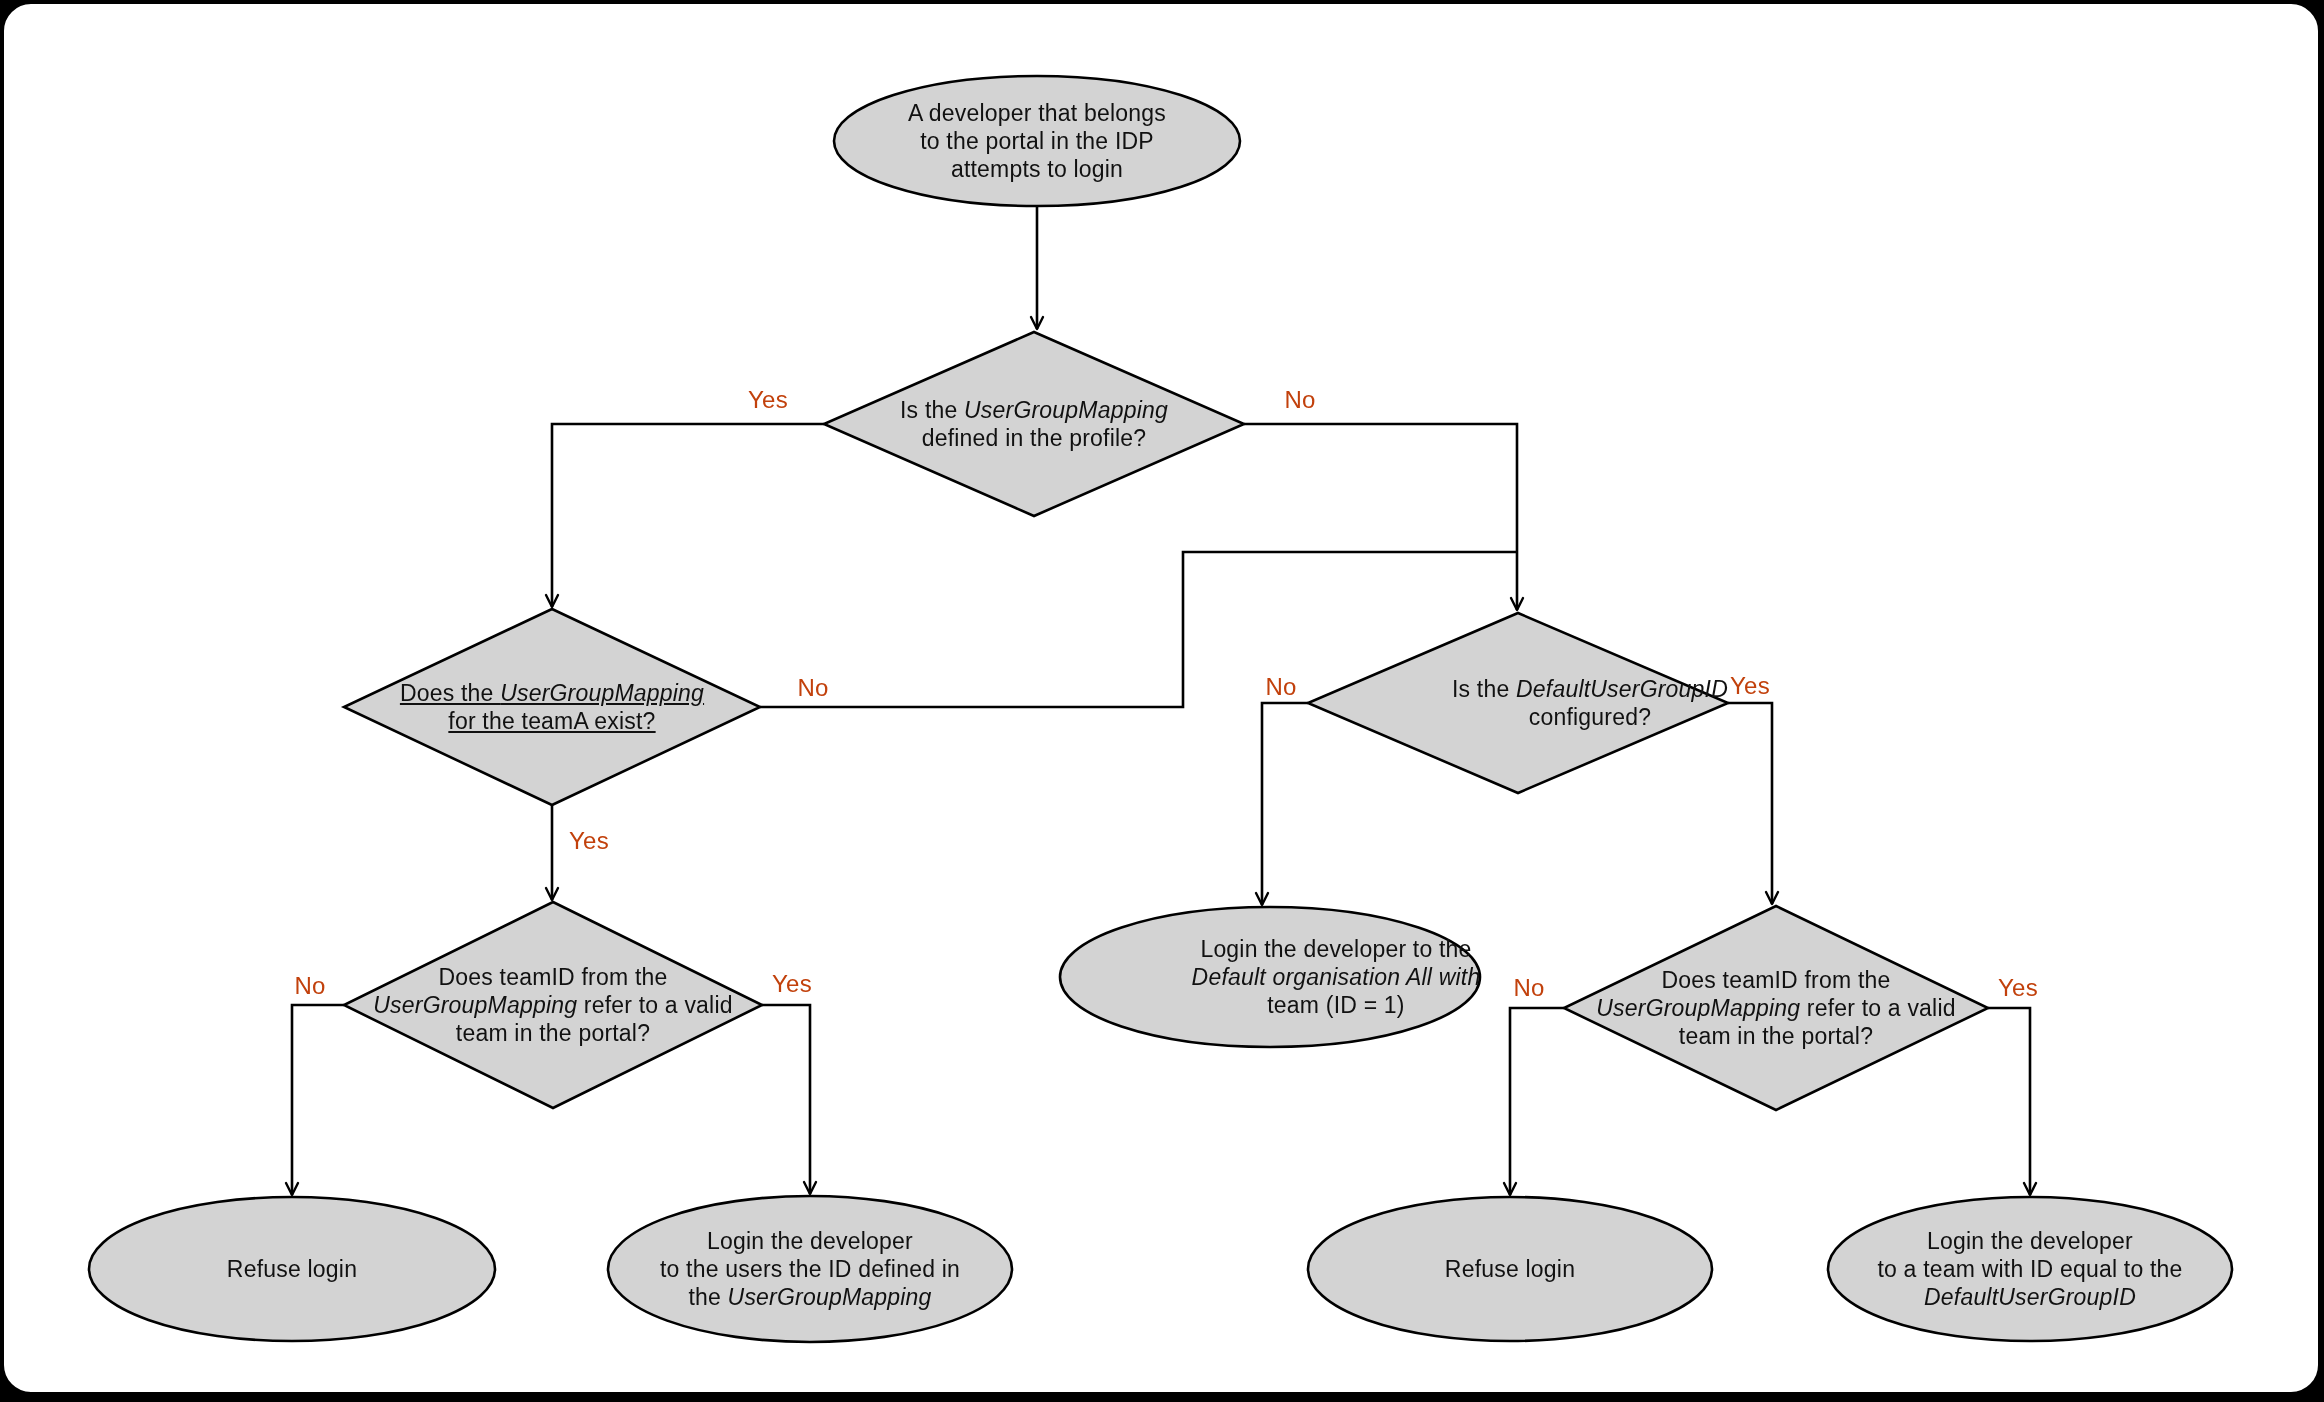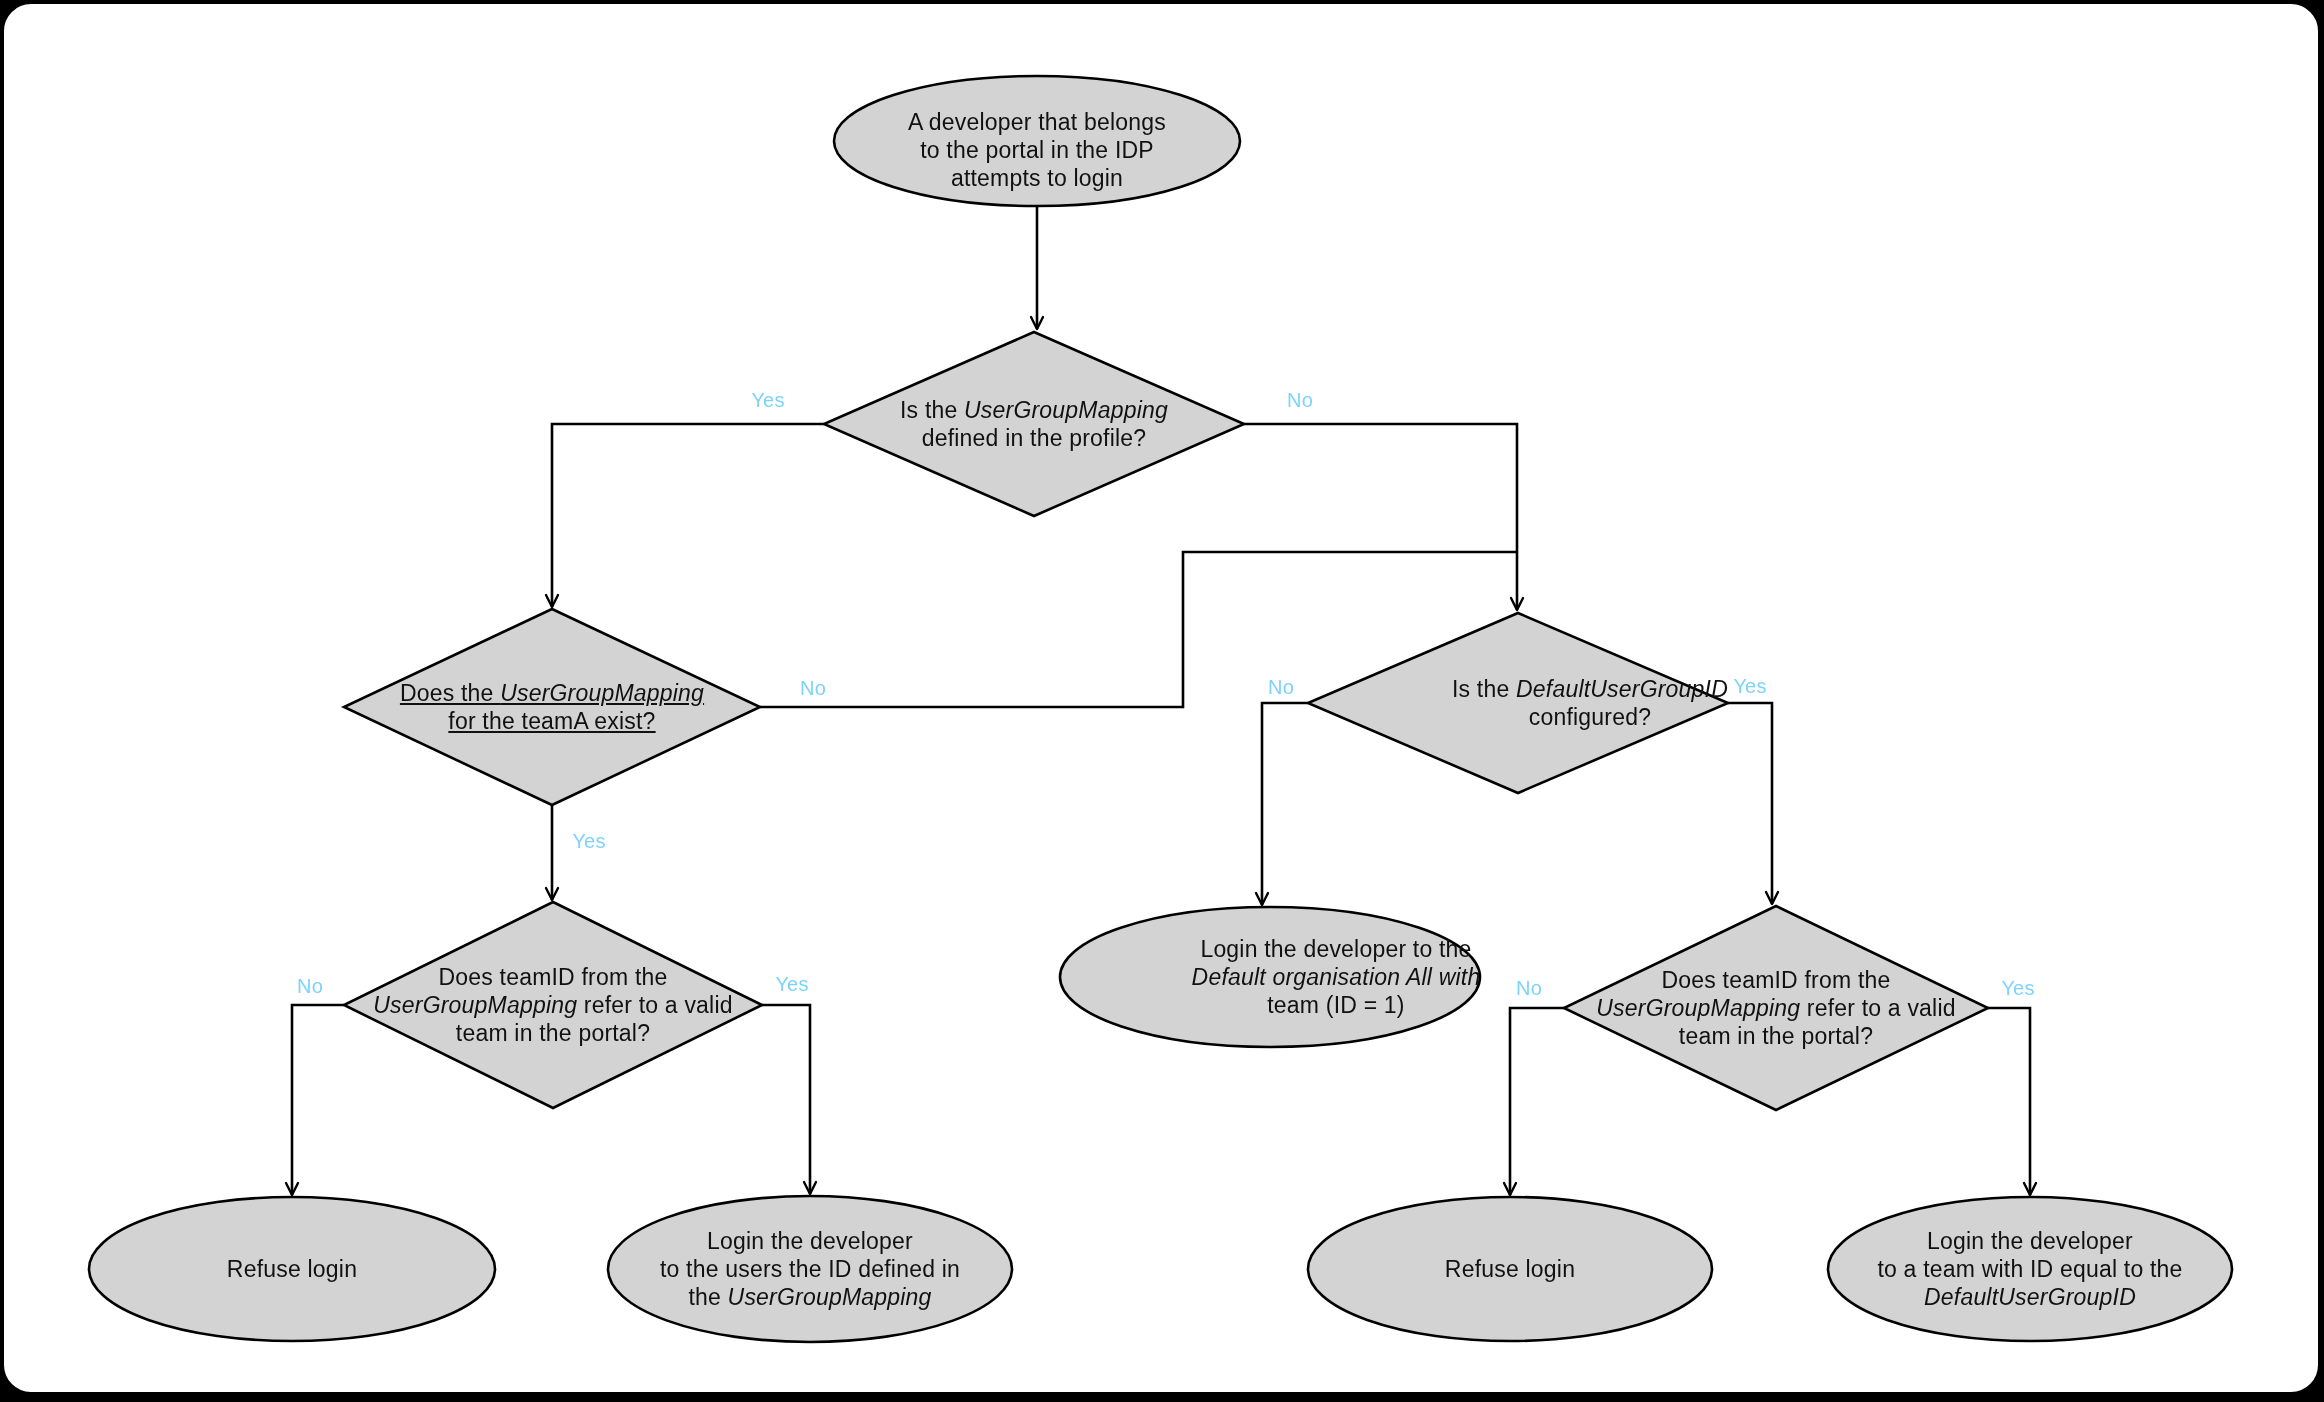--- a/index.html
+++ b/index.html
@@ -50,23 +50,23 @@
     text-align: center;
     font-size: 23px;
     line-height: 28px;
     color: #111;
     letter-spacing: 0.2px;
     pointer-events: none;
   }
   .elabel {
     position: absolute;
     transform: translate(-50%, -50%);
-    font-size: 20px;
+    font-size: 24px;
     line-height: 26px;
-    color: #7dd3fc;
+    color: #c2410c;
     letter-spacing: 0.2px;
     white-space: nowrap;
     pointer-events: none;
   }
   .em { font-style: italic; }
 </style>
 </head>
 <body>
 
 <div class="stage">
@@ -104,21 +104,21 @@
         <polygon points="1776,906 1988,1008 1776,1110 1564,1008"></polygon>
         <ellipse cx="1270" cy="977" rx="210" ry="70"></ellipse>
         <ellipse cx="292" cy="1269" rx="203" ry="72"></ellipse>
         <ellipse cx="810" cy="1269" rx="202" ry="73"></ellipse>
         <ellipse cx="1510" cy="1269" rx="202" ry="72"></ellipse>
         <ellipse cx="2030" cy="1269" rx="202" ry="72"></ellipse>
       </g>
     </g>
   </svg>
 
-  <div class="nlabel" style="left:1037px; top:150px; width:380px;">
+  <div class="nlabel" style="left:1037px; top:141px; width:380px;">
     <div>
       <div>A developer that belongs</div>
       <div>to the portal in the IDP</div>
       <div>attempts to login</div>
     </div>
   </div>
 
   <div class="nlabel" style="left:1034px; top:424px; width:420px;">
     <div>
       <div><span>Is the </span><span class="em">UserGroupMapping</span></div>

